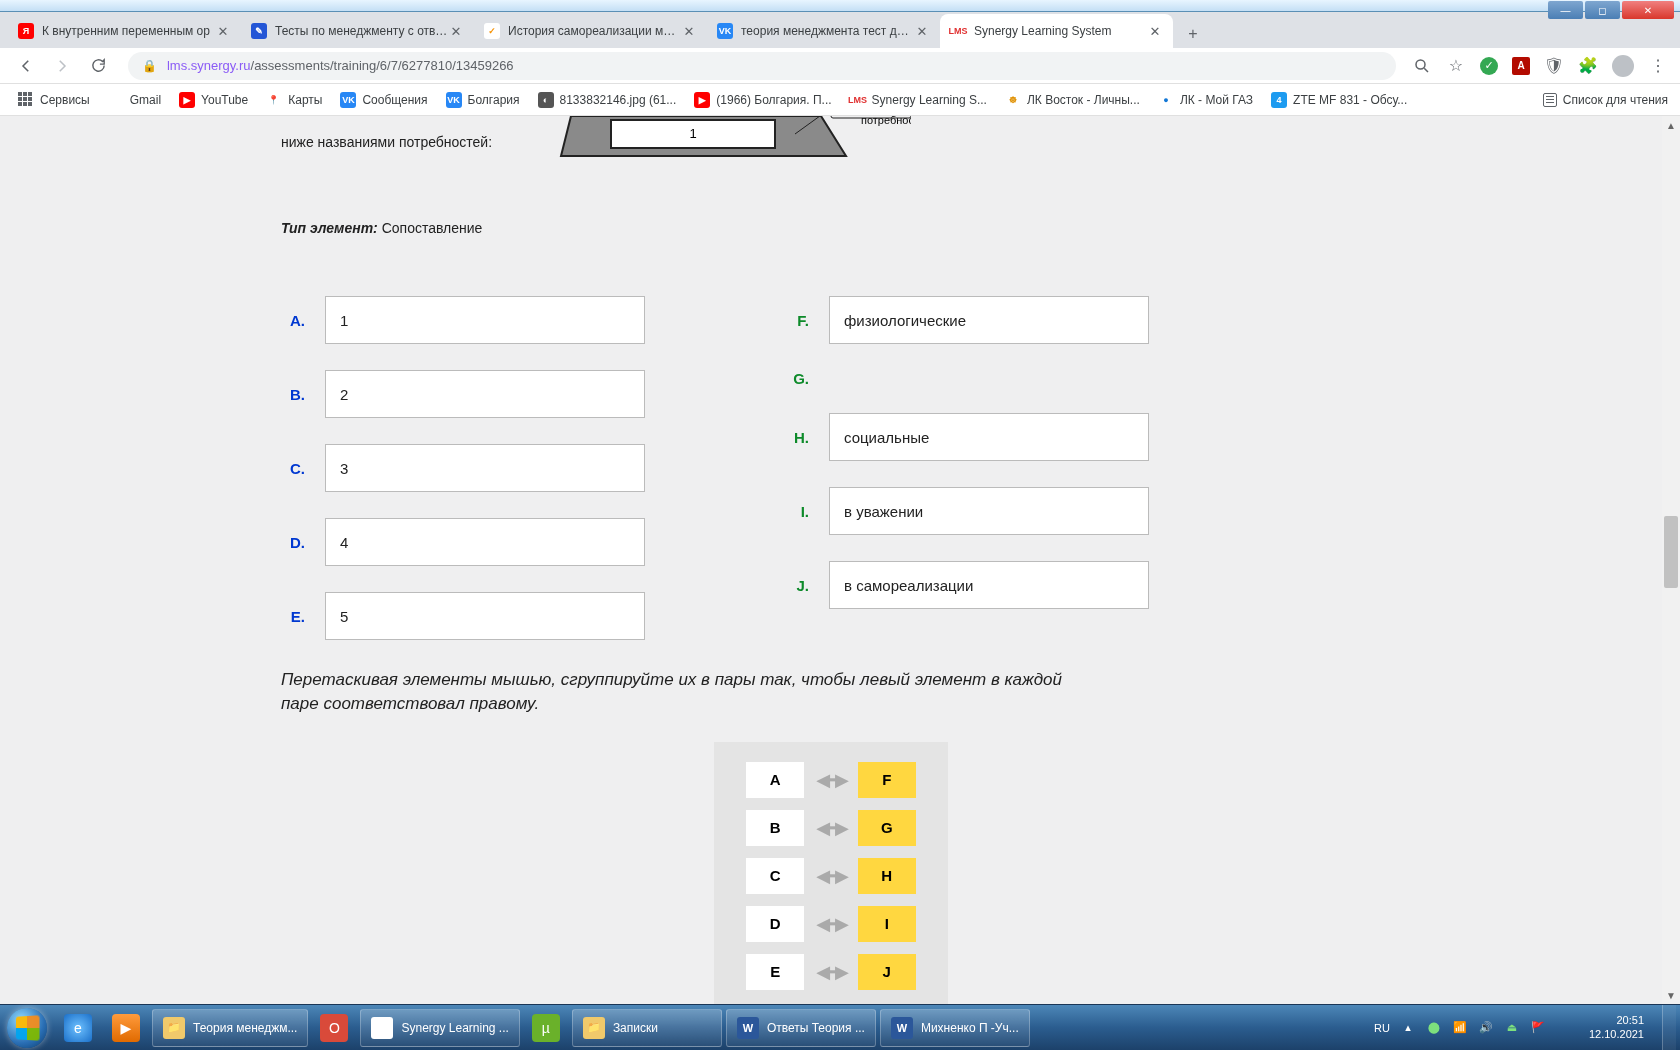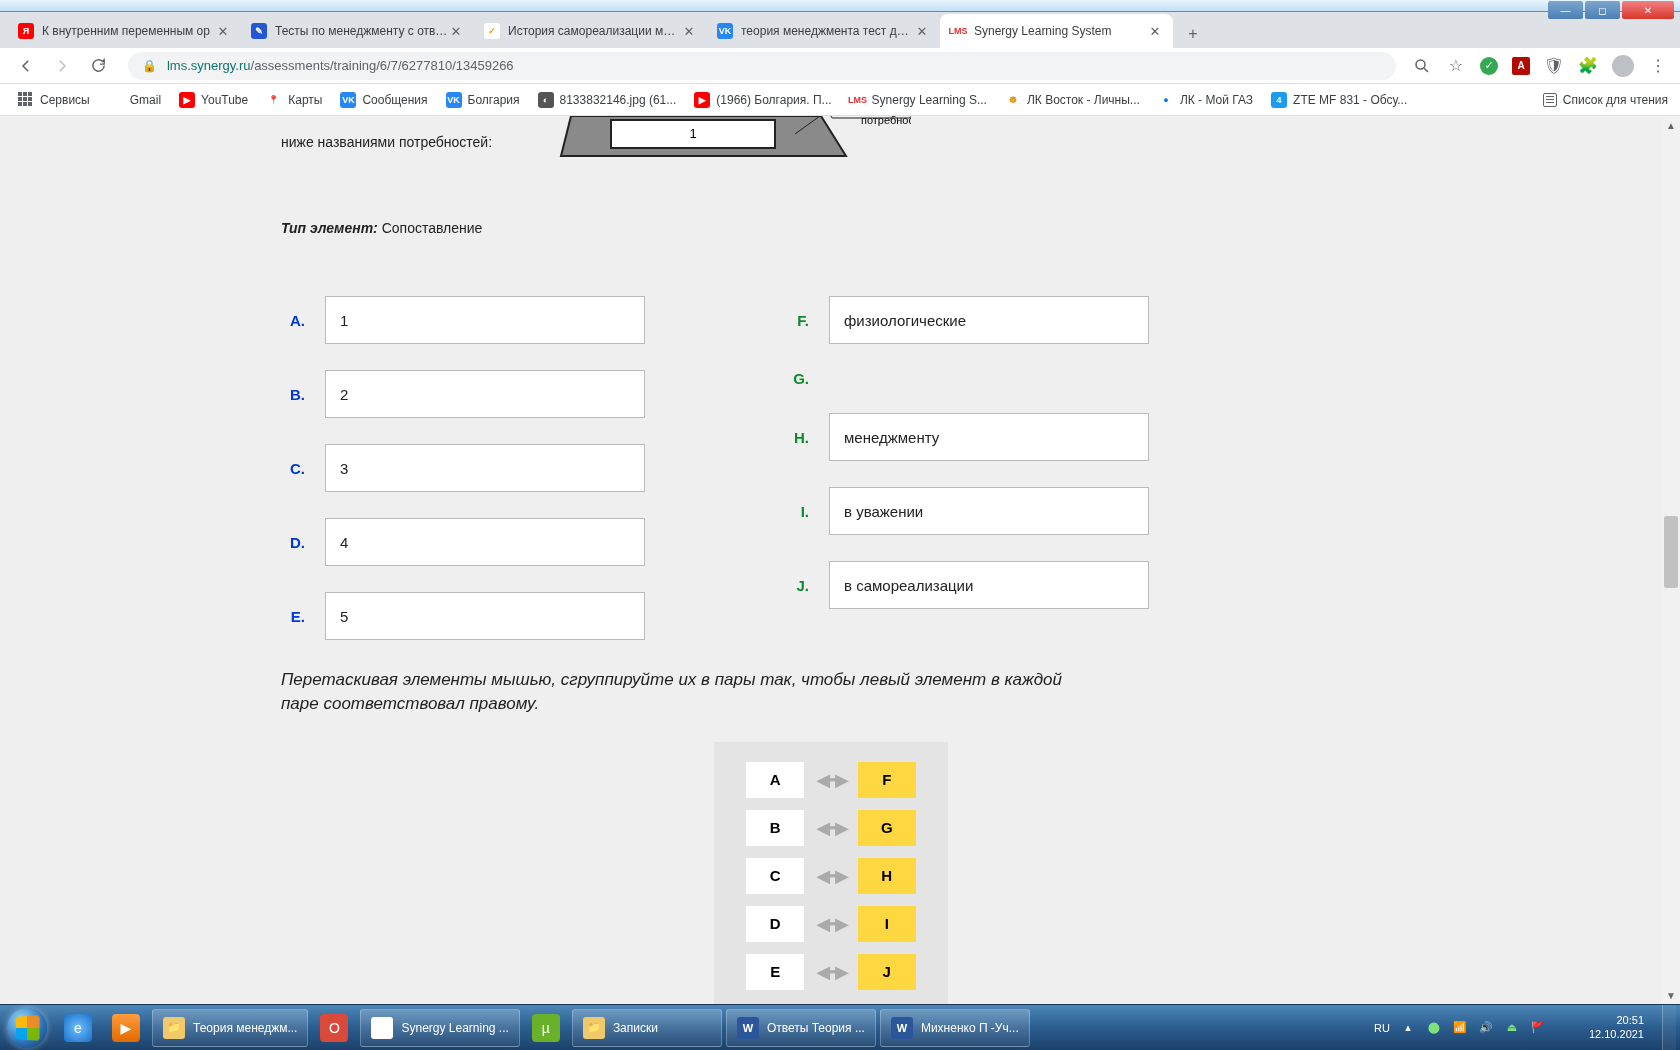--- a/index.html
+++ b/index.html
@@ -21,21 +21,21 @@
     .tab-title { flex: 1; overflow: hidden; white-space: nowrap; text-overflow: ellipsis; }
     .tab-close { width: 16px; height: 16px; color: #5f6368; font-size: 13px; display: flex; align-items: center; justify-content: center; border-radius: 50%; }
     .newtab { width: 28px; height: 28px; display: flex; align-items: center; justify-content: center; color: #5f6368; font-size: 16px; margin-left: 6px; }
 
     
     .addrbar { height: 36px; background: #fff; border-bottom: 1px solid #e0e0e0; display: flex; align-items: center; padding: 0 12px; gap: 8px; }
     .nav-icon { width: 28px; height: 28px; display: flex; align-items: center; justify-content: center; color: #5f6368; border-radius: 50%; }
     .nav-icon.disabled { color: #bdc1c6; }
     .url-box { flex: 1; height: 28px; background: #f1f3f4; border-radius: 14px; display: flex; align-items: center; padding: 0 14px; gap: 10px; font-size: 13px; color: #202124; margin: 0 8px; }
     .lock-ic { color: #5f6368; font-size: 12px; }
-    .url-host { color: #0f766e; }
+    .url-host { color: #8b5cf6; }
     .url-path { color: #5f6368; }
     .toolbar-right { display: flex; align-items: center; gap: 14px; }
     .tbr-ic { width: 20px; height: 20px; display: flex; align-items: center; justify-content: center; color: #5f6368; }
     .green-check { width:18px; height:18px; border-radius:50%; background:#34a853; color:#fff; font-size:11px; display:flex;align-items:center;justify-content:center; }
     .adobe-ic { width:18px; height:18px; background:#b30b00; color:#fff; font-size:10px; display:flex;align-items:center;justify-content:center; border-radius:2px; font-weight:bold; }
     .avatar-ic { width:22px; height:22px; border-radius:50%; background:#bdc1c6; }
 
     
     .bookbar { height: 32px; background: #fff; border-bottom: 1px solid #e0e0e0; display: flex; align-items: center; padding: 0 12px; gap: 6px; font-size: 12px; color: #3c4043; }
     .apps-ic { width:16px; height:16px; display:grid; grid-template-columns:repeat(3,4px); grid-template-rows:repeat(3,4px); gap:1px; }
@@ -288,21 +288,21 @@
       <div class="match-col" id="match-right">
           <div class="match-row">
             <div class="match-letter right">F.</div>
     <div class="match-box">физиологические</div>
           </div>
           <div class="match-row">
             <div class="match-letter right">G.</div>
           </div>
           <div class="match-row">
             <div class="match-letter right">H.</div>
-    <div class="match-box">менеджменту</div>
+    <div class="match-box">социальные</div>
           </div>
           <div class="match-row">
             <div class="match-letter right">I.</div>
     <div class="match-box">в уважении</div>
           </div>
           <div class="match-row">
             <div class="match-letter right">J.</div>
     <div class="match-box">в самореализации</div>
           </div>
         </div>

